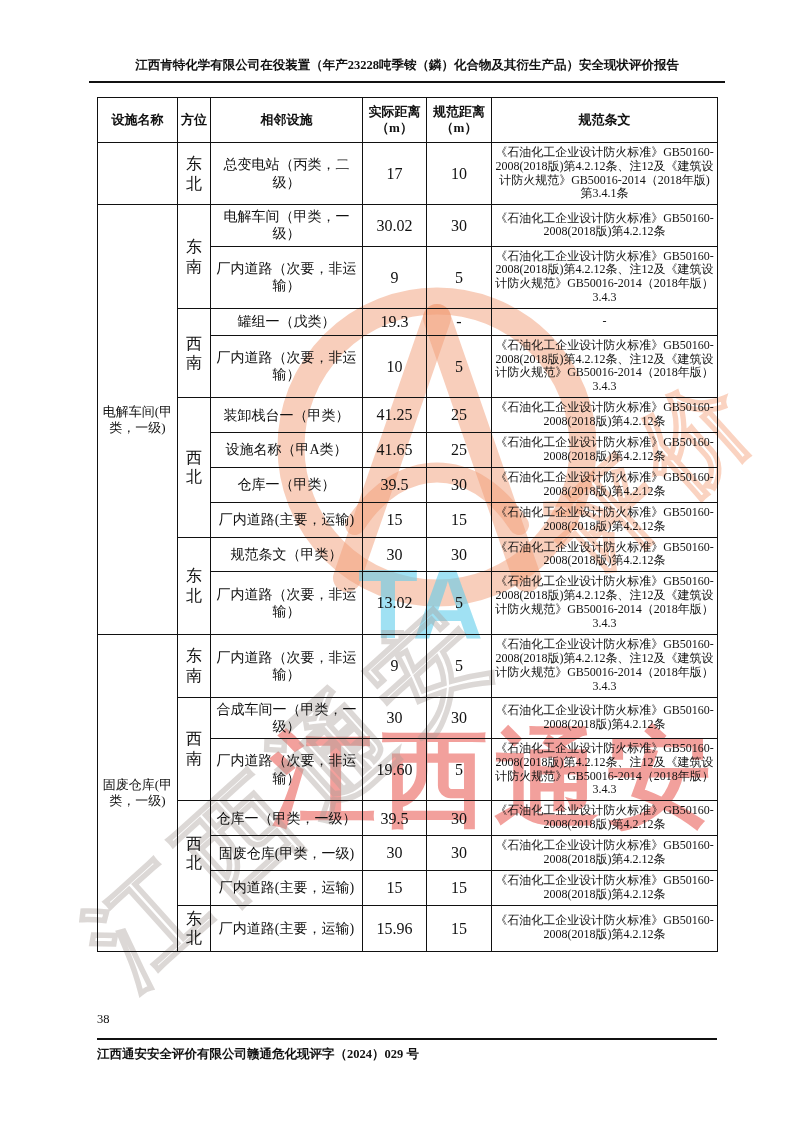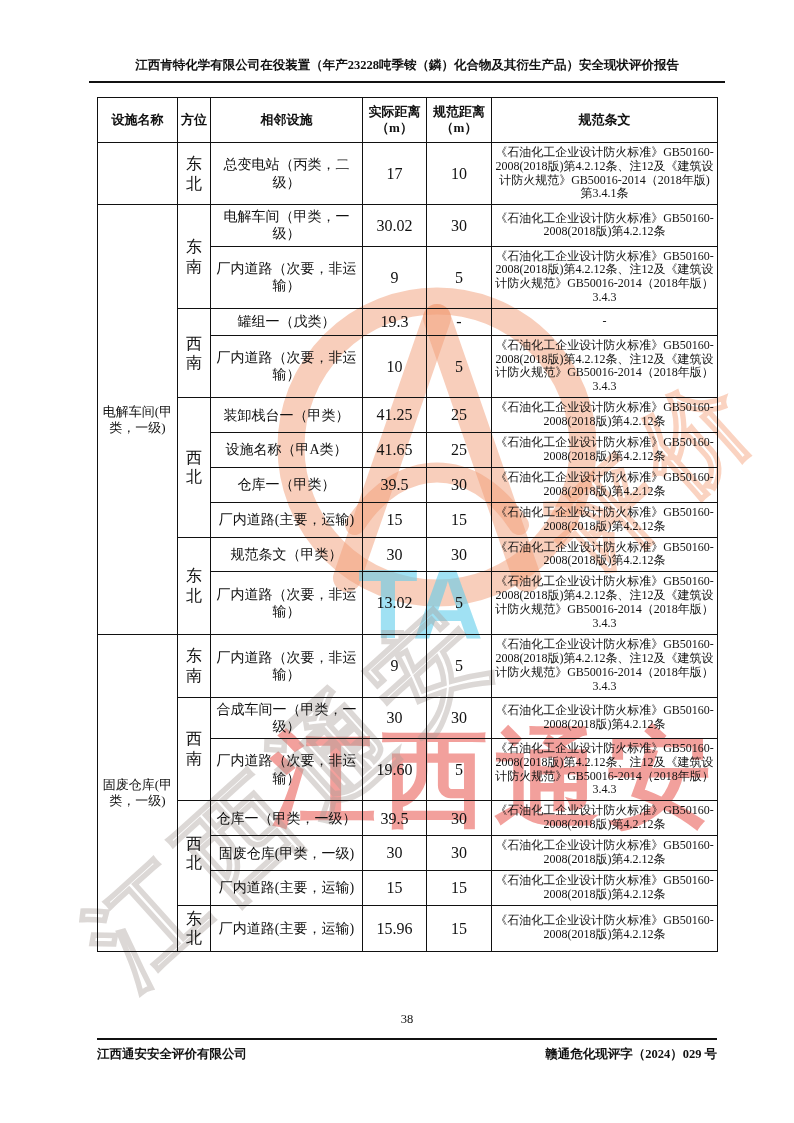--- a/index.html
+++ b/index.html
@@ -50,26 +50,26 @@
     padding:3px 2px; background:transparent; word-break:break-all;
   }
   table.dist th { font-weight:bold; font-size:13px; padding:6px 1px; }
   td.name  { font-size:13px; padding:2px 4px; }
   td.dir   { font-size:16px; }
   td.fac   { font-size:14px; padding:4px 6px;font-family:Liberation Serif, serif; }
   td.num   { font-size:16px; }
   td.norm  { font-size:12px; line-height:1.16; padding:2px 1px; }
   .page-number {
     position:absolute; top:1012px; left:0; width:620px;
-    text-align:center; font-size:12.5px;
+    text-align:left; font-size:12.5px;
   }
   .doc-footer {
     position:absolute; top:1038px; left:0; width:620px;
     border-top:2px solid #111; padding-top:6px;
-    display:flex; justify-content:space-between;
+    display:flex; 
     font-weight:bold; font-size:12.5px;
   }
 </style>
 </head>
 <body>
 
 <div class="page">
 
   <div class="watermark">
     <svg width="794" height="1123" viewBox="0 0 794 1123">

